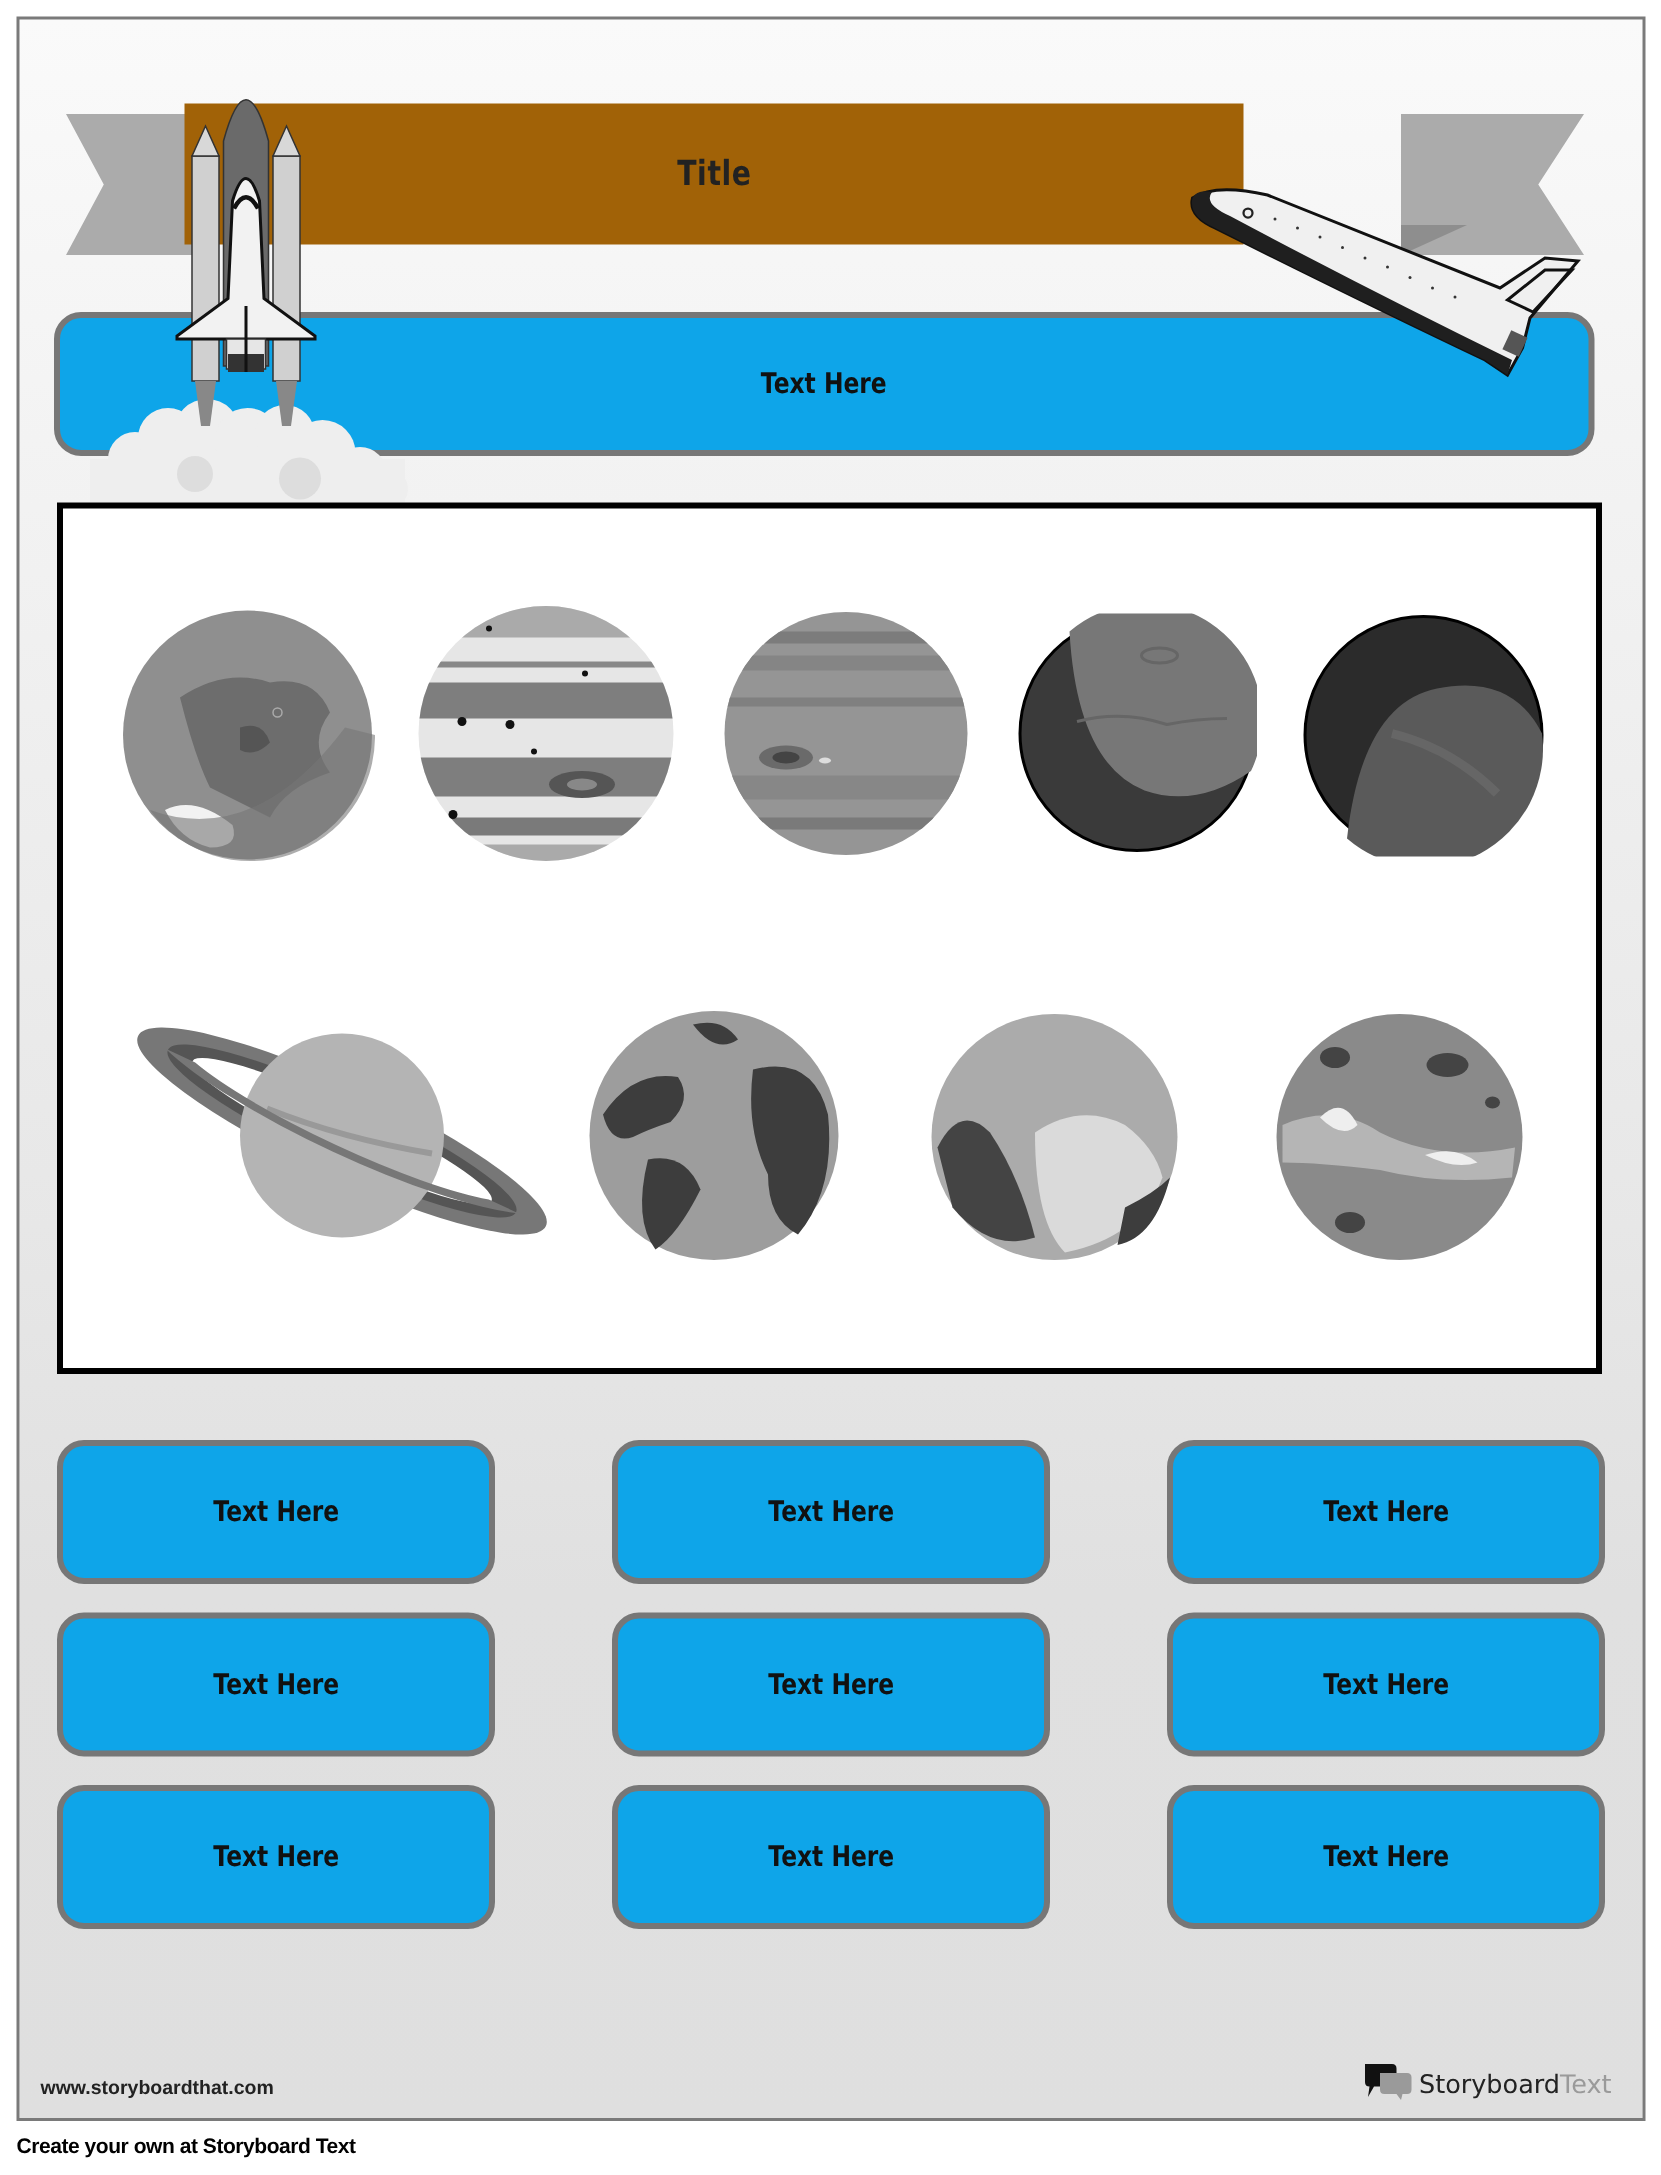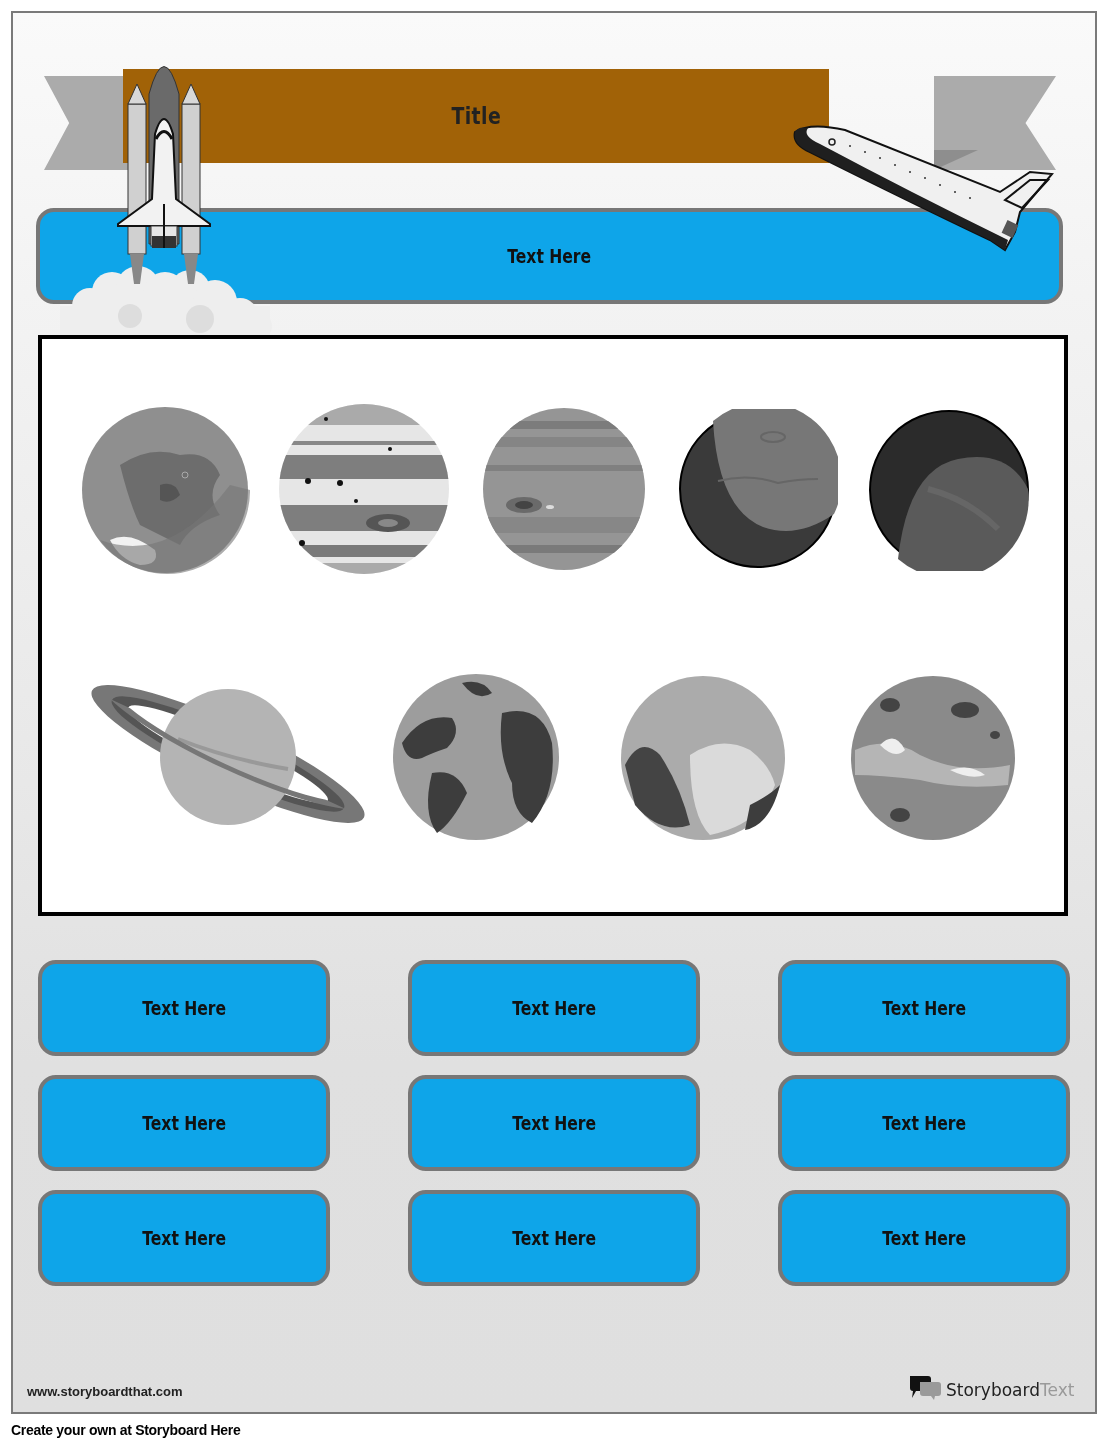--- a/index.html
+++ b/index.html
@@ -236,13 +236,13 @@
 
 <div class="footer-url">www.storyboardthat.com</div>
 <div class="brand">
   <svg width="34" height="26" viewBox="0 0 34 26">
     <path d="M2,2 H20 Q23,2 23,5 V14 Q23,17 20,17 H8 L4,24 L5,17 Q2,17 2,14 Z" fill="#111"></path>
     <path d="M12,8 H30 Q33,8 33,11 V19 Q33,22 30,22 H27 L26,26 L23,22 H15 Q12,22 12,19 Z" fill="#9a9a9a"></path>
   </svg>
   <span class="n1">Storyboard</span>
     <span class="n2" style="margin-left:-4px">Text</span>
 </div>
-<div class="create">Create your own at Storyboard Here</div>
+<div class="create">Create your own at Storyboard Text</div>
 
 </body></html>

